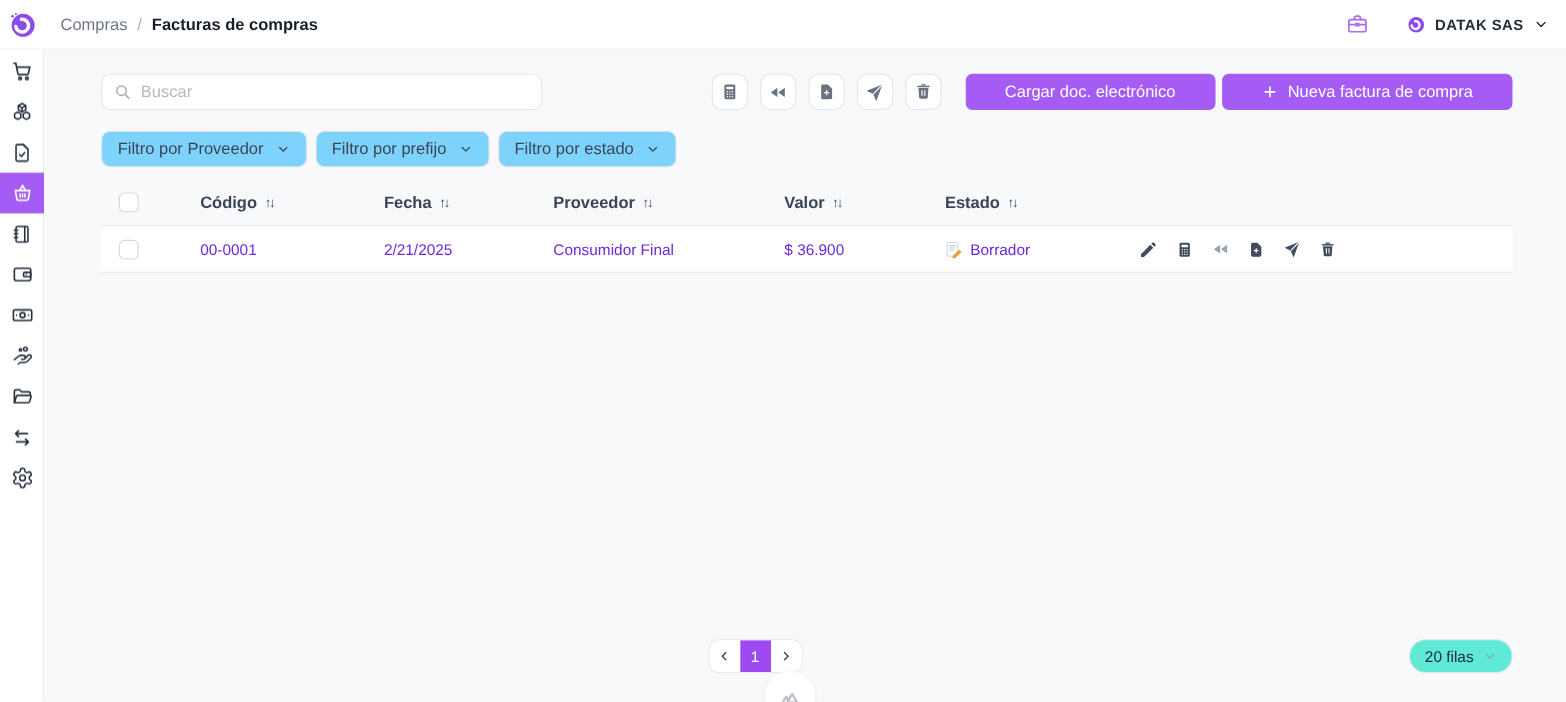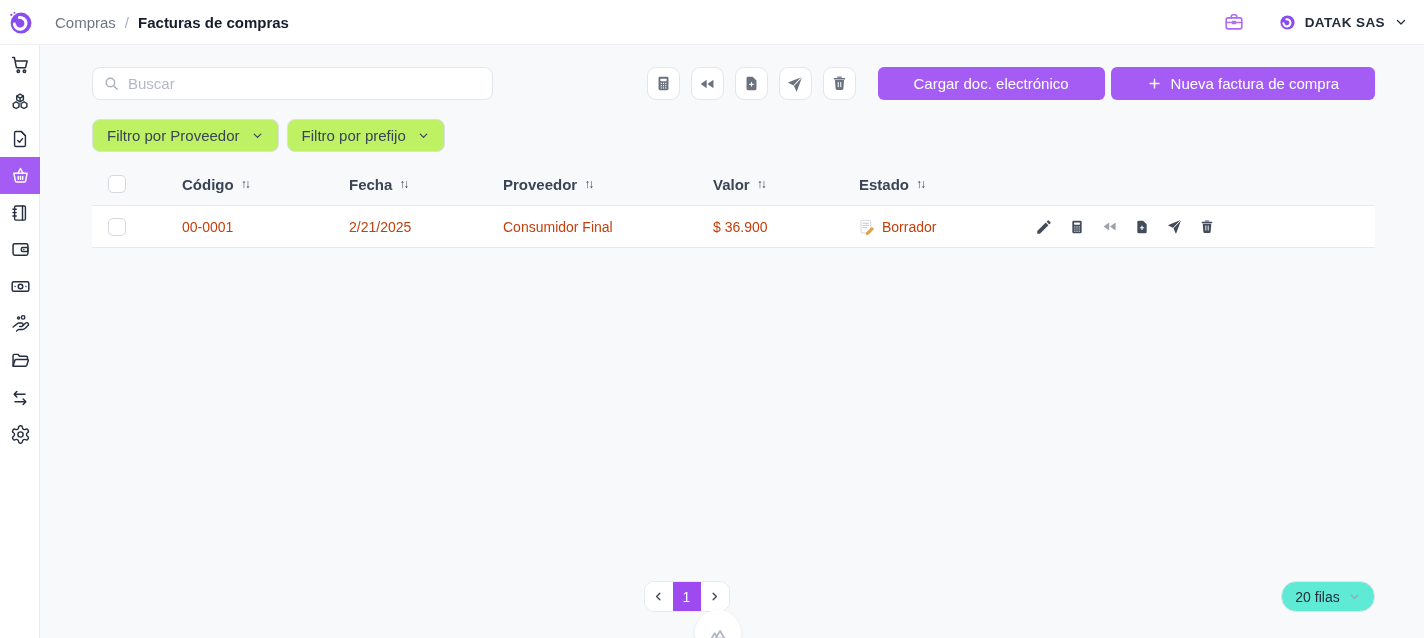--- a/index.html
+++ b/index.html
@@ -69,38 +69,38 @@
     height:33px; border:none; border-radius:6px; background:#a45cf4;
     color:#fff; font-size:15px; font-family:"Liberation Sans", sans-serif;
     padding:0 36px; margin-left:6px; cursor:pointer;
     display:flex; align-items:center; gap:9px;
   }
   .purple-btn:first-of-type { margin-left:22px; }
 
   
   .filters-row { display:flex; gap:8px; margin-top:19px; }
   .filter-chip {
-    height:33px; background:#bef264; border:1px solid #dcdfe6; border-radius:8px;
+    height:33px; background:#7dd3fc; border:1px solid #dcdfe6; border-radius:8px;
     display:flex; align-items:center; gap:11px; padding:0 14px;
     font-size:15px; color:#3b4456; cursor:pointer;
   }
 
   
   .table { margin-top:11px; }
   .tr {
     display:grid;
     grid-template-columns:90px 167px 154px 210px 146px 176px 1fr;
     align-items:center;
     border-bottom:1px solid #e7e9ee;
   }
   .tr.head { height:43px; }
   .tr.row  { height:42px; background:#fff; }
   .th { font-size:15px; font-weight:700; color:#3b4456; display:flex; align-items:center; gap:7px; }
   .sort { font-size:12px; color:#3b4456; letter-spacing:-2px; font-weight:400; padding-right:2px; }
-  .td { font-size:14px; color:#c2410c; }
+  .td { font-size:14px; color:#6d28d9; }
   .cell-check { padding-left:16px; }
   .checkbox {
     width:18px; height:18px; border:1.5px solid #d4d8df; border-radius:5px;
     background:#fff; cursor:pointer;
   }
   .estado-cell { display:flex; align-items:center; gap:7px; }
   .row-actions { display:flex; align-items:center; gap:16px; justify-self:start; }
   .row-action { background:none; border:none; cursor:pointer; color:#434c5b; padding:0; }
   .row-action.muted { color:#9aa2ad; }
 
@@ -363,20 +363,28 @@
     <div class="filter-chip">
       <span>Filtro por Proveedor</span>
       <span>
         <svg width="13" height="13" viewBox="0 0 24 24" fill="none" stroke="#3b4456" stroke-width="2.2" stroke-linecap="round" stroke-linejoin="round">
             <path d="M6 9.5l6 6 6-6"></path>
           </svg>
       </span>
     </div>
     <div class="filter-chip">
       <span>Filtro por prefijo</span>
+      <span>
+        <svg width="13" height="13" viewBox="0 0 24 24" fill="none" stroke="#3b4456" stroke-width="2.2" stroke-linecap="round" stroke-linejoin="round">
+            <path d="M6 9.5l6 6 6-6"></path>
+          </svg>
+      </span>
+    </div>
+    <div class="filter-chip">
+      <span>Filtro por estado</span>
       <span>
         <svg width="13" height="13" viewBox="0 0 24 24" fill="none" stroke="#3b4456" stroke-width="2.2" stroke-linecap="round" stroke-linejoin="round">
             <path d="M6 9.5l6 6 6-6"></path>
           </svg>
       </span>
     </div>
   </div>
 
   <div class="table">
     <div class="tr head">

